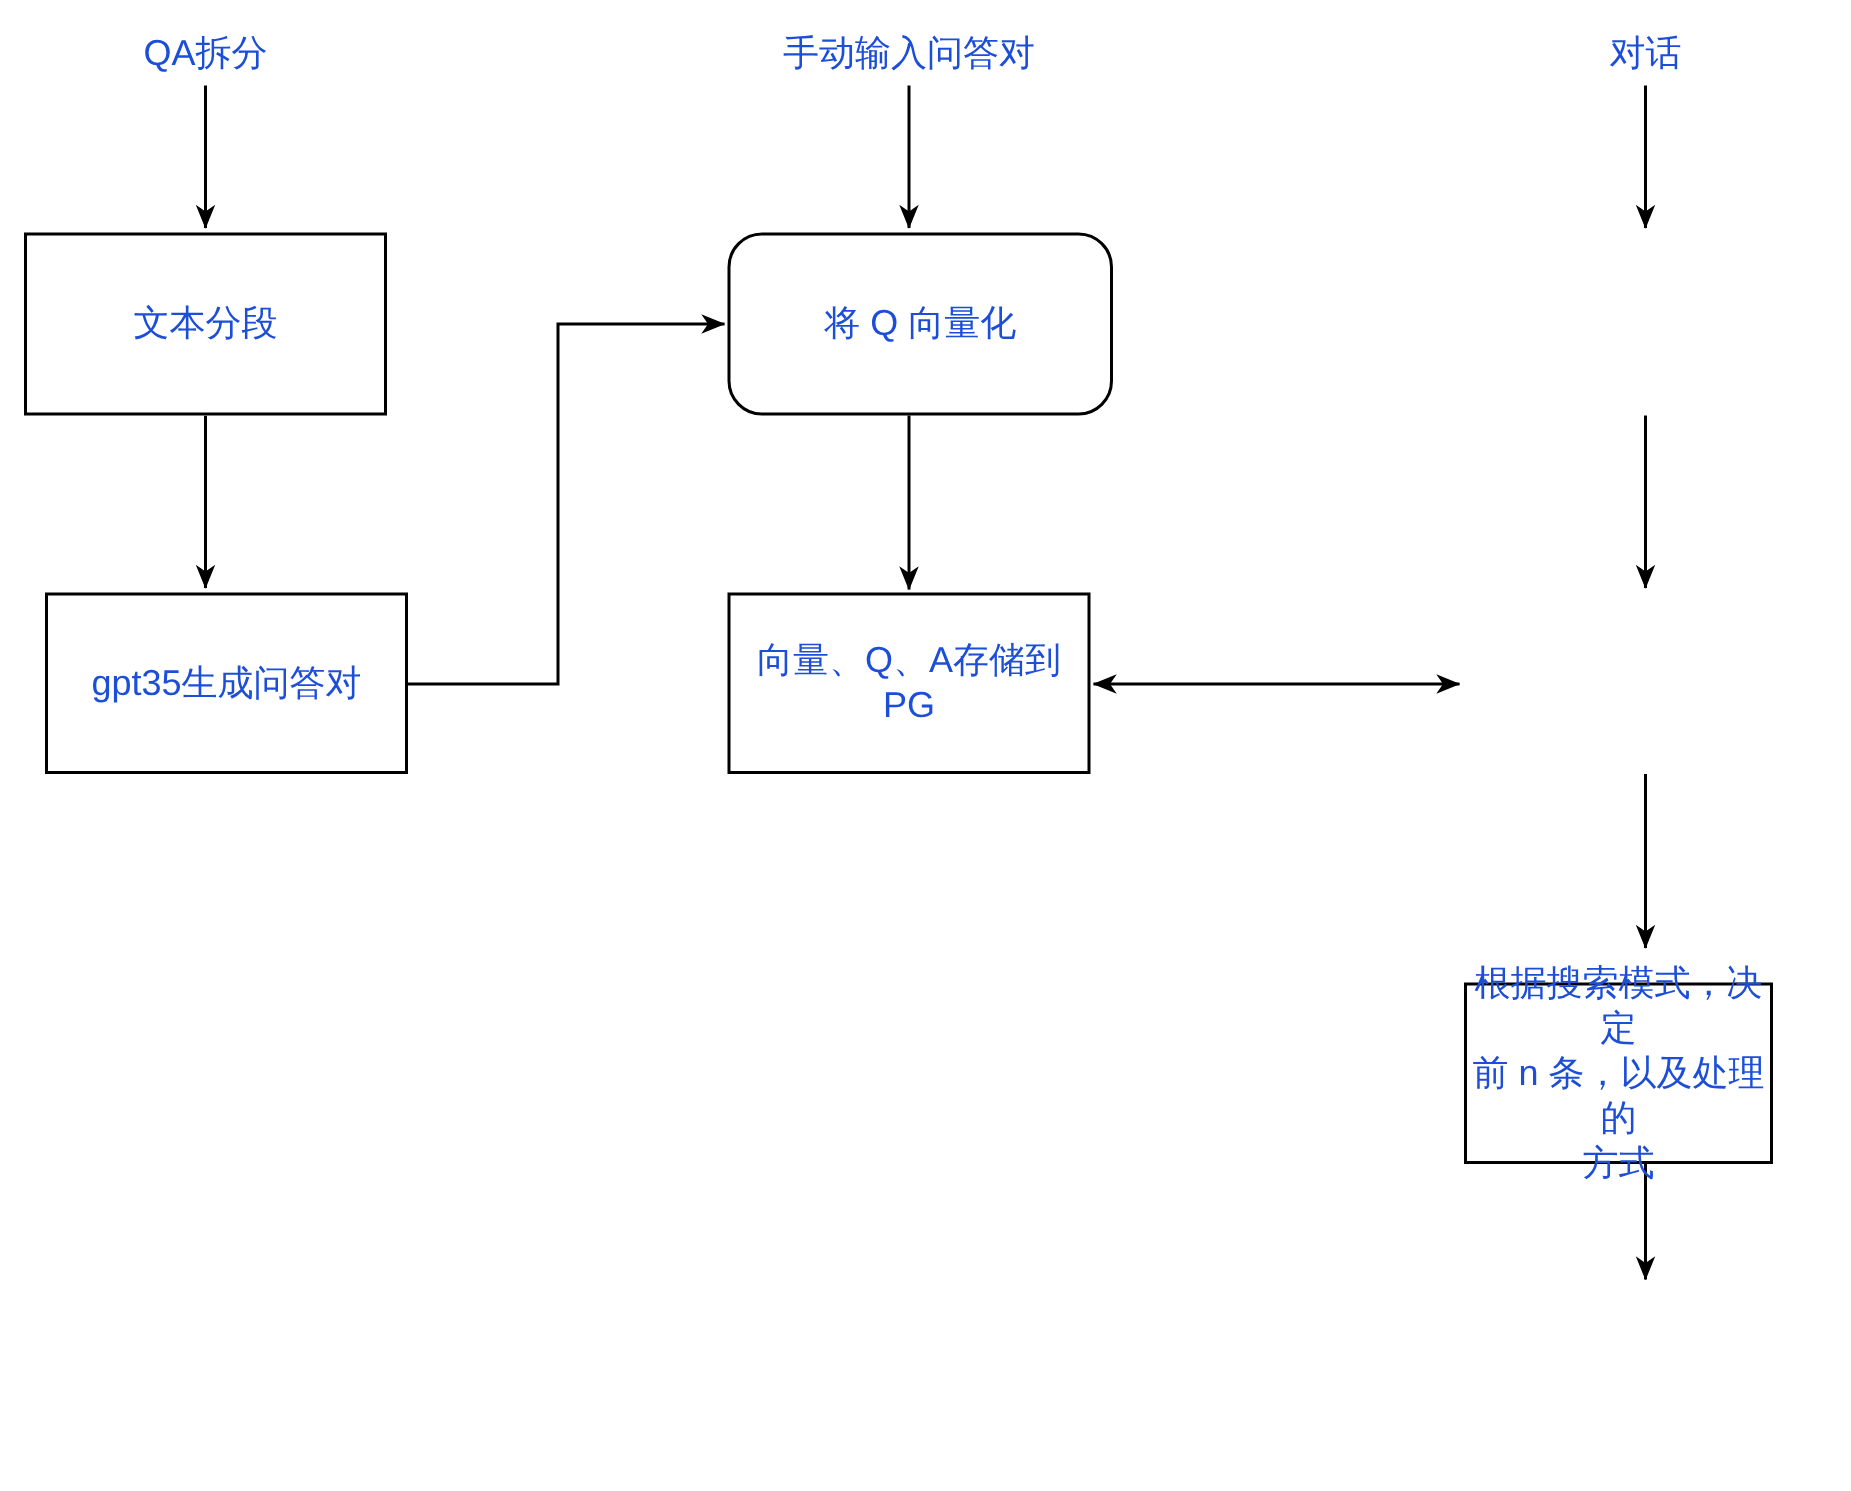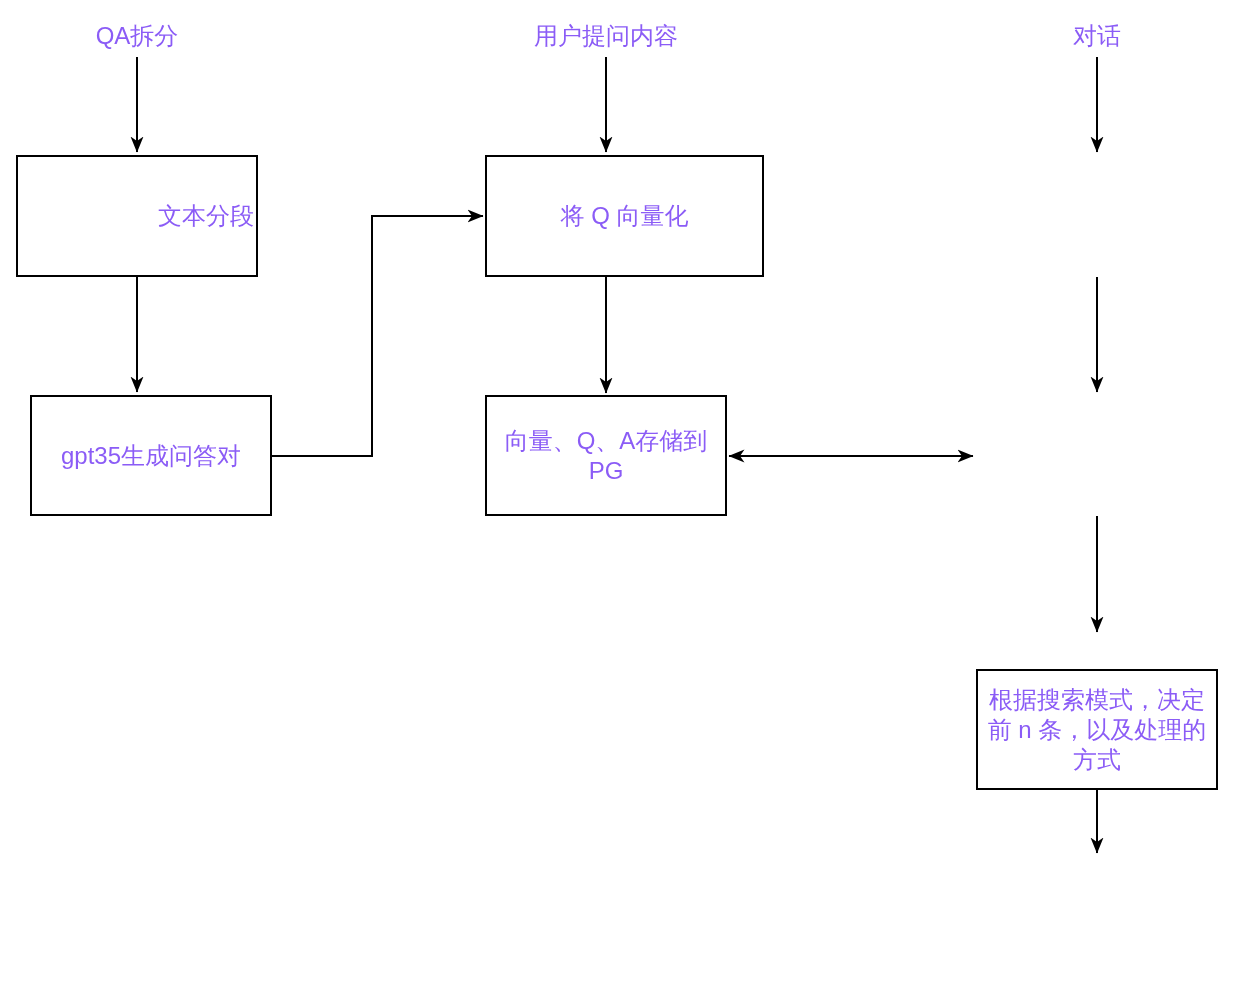--- a/index.html
+++ b/index.html
@@ -6,21 +6,21 @@
     margin: 0;
     padding: 0;
     background: #ffffff;
   }
   .canvas {
     position: relative;
     width: 1234px;
     height: 994px;
     background: #ffffff;
     font-family: "Liberation Sans", "DejaVu Sans", sans-serif;
-    color: #8b5cf6;
+    color: #1d4ed8;
     overflow: hidden;
   }
   .edges-layer {
     position: absolute;
     left: 0;
     top: 0;
     width: 1234px;
     height: 994px;
     pointer-events: none;
   }
@@ -69,42 +69,42 @@
       <path d="M606,277 L606,393" marker-end="url(#ah)"></path>
       <path d="M1097,57 L1097,152" marker-end="url(#ah)"></path>
       <path d="M1097,277 L1097,392" marker-end="url(#ah)"></path>
       <path d="M729,456 L973,456" marker-start="url(#ah)" marker-end="url(#ah)"></path>
       <path d="M1097,516 L1097,632" marker-end="url(#ah)"></path>
       <path d="M1097,756 L1097,853" marker-end="url(#ah)"></path>
     </g>
   </svg>
 
   <div class="entry-label" style="left:-13px; top:21px;">QA拆分</div>
-  <div class="entry-label" style="left:456px; top:21px;">用户提问内容</div>
+  <div class="entry-label" style="left:456px; top:21px;">手动输入问答对</div>
   <div class="entry-label" style="left:947px; top:21px;">对话</div>
 
-  <div class="node" style="left:16px; top:155px; width:242px; height:122px;justify-content:flex-end;">
+  <div class="node" style="left:16px; top:155px; width:242px; height:122px;">
     <div class="node-label">文本分段</div>
   </div>
 
   <div class="node" style="left:16px; top:395px; width:242px; height:121px;margin-left:14px;">
     <div class="node-label">gpt35生成问答对</div>
   </div>
 
-  <div class="node" style="left:485px; top:155px; width:279px; height:122px;">
+  <div class="node" style="left:485px; top:155px; width:257px; height:122px;border-radius:23px;">
     <div class="node-label">将 Q 向量化</div>
   </div>
 
   <div class="node" style="left:485px; top:395px; width:242px; height:121px;align-items:center;">
     <div class="node-label">向量、Q、A存储到
 PG</div>
   </div>
 
 
 
-  <div class="node" style="left:976px; top:669px; width:242px; height:121px;">
+  <div class="node" style="left:976px; top:655px; width:206px; height:121px;">
     <div class="node-label">根据搜索模式，决定
 前 n 条，以及处理的
 方式</div>
   </div>
 
 
 </div>
 
 </body></html>

